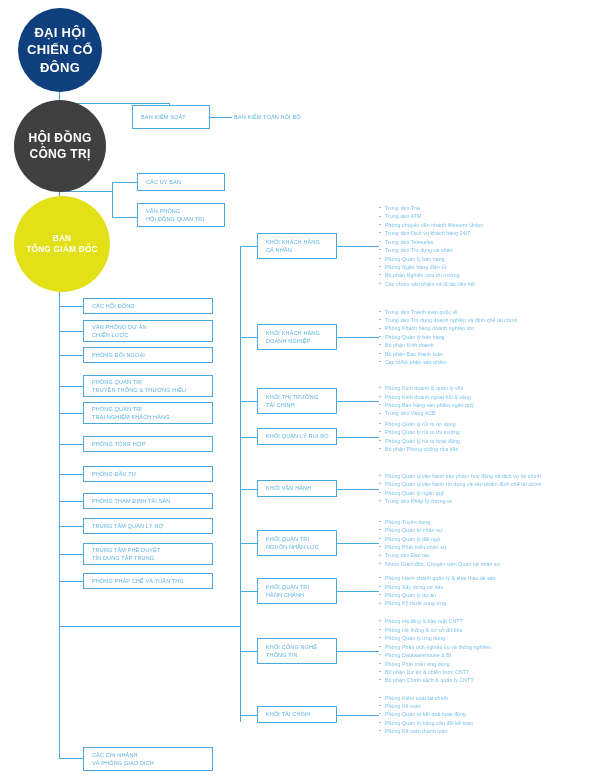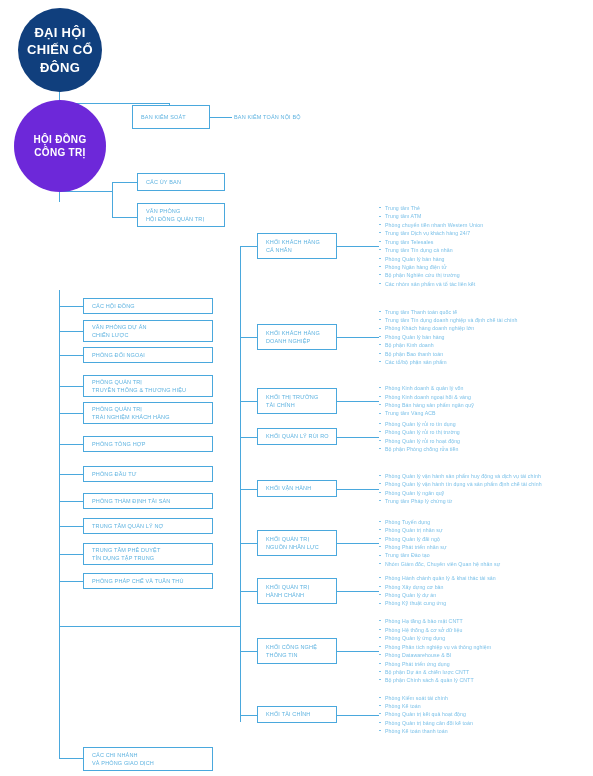--- a/index.html
+++ b/index.html
@@ -30,21 +30,21 @@
     letter-spacing: .3px;
     line-height: 1.35;
   }
   .circle span { display: block; }
   #c-dhdcd {
     left: 18px; top: 8px; width: 84px; height: 84px;
     background: #103f7d; font-size: 13px;
   }
   #c-hdqt {
     left: 14px; top: 100px; width: 92px; height: 92px;
-    background: #6d28d9; font-size: 10px;
+    background: #404040; font-size: 12px;
   }
   #c-btgd {
     left: 14px; top: 196px; width: 96px; height: 96px;
     background: #e2e118; color:#ffffff; font-size: 8.2px;
   }
   
   .box {
     position: absolute;
     border: 1px solid #4aa8dd;
     background: #ffffff;
@@ -129,20 +129,26 @@
     </div>
   </div>
 
   <div class="circle" id="c-hdqt">
     <div>
       <span>HỘI ĐỒNG</span>
       <span>CÔNG TRỊ</span>
     </div>
   </div>
 
+  <div class="circle" id="c-btgd">
+    <div>
+      <span>BAN</span>
+      <span>TỔNG GIÁM ĐỐC</span>
+    </div>
+  </div>
 
   <div class="box thick" style="left:132px; top:105px; width:78px; height:24px;">
     <span>BAN KIỂM SOÁT</span>
   </div>
 
   <div class="plainlabel" style="left:234px; top:114px;">BAN KIỂM TOÁN NỘI BỘ</div>
 
   <div class="box thick" style="left:137px; top:173px; width:88px; height:18px;">
     <span>CÁC ỦY BAN</span>
   </div>

